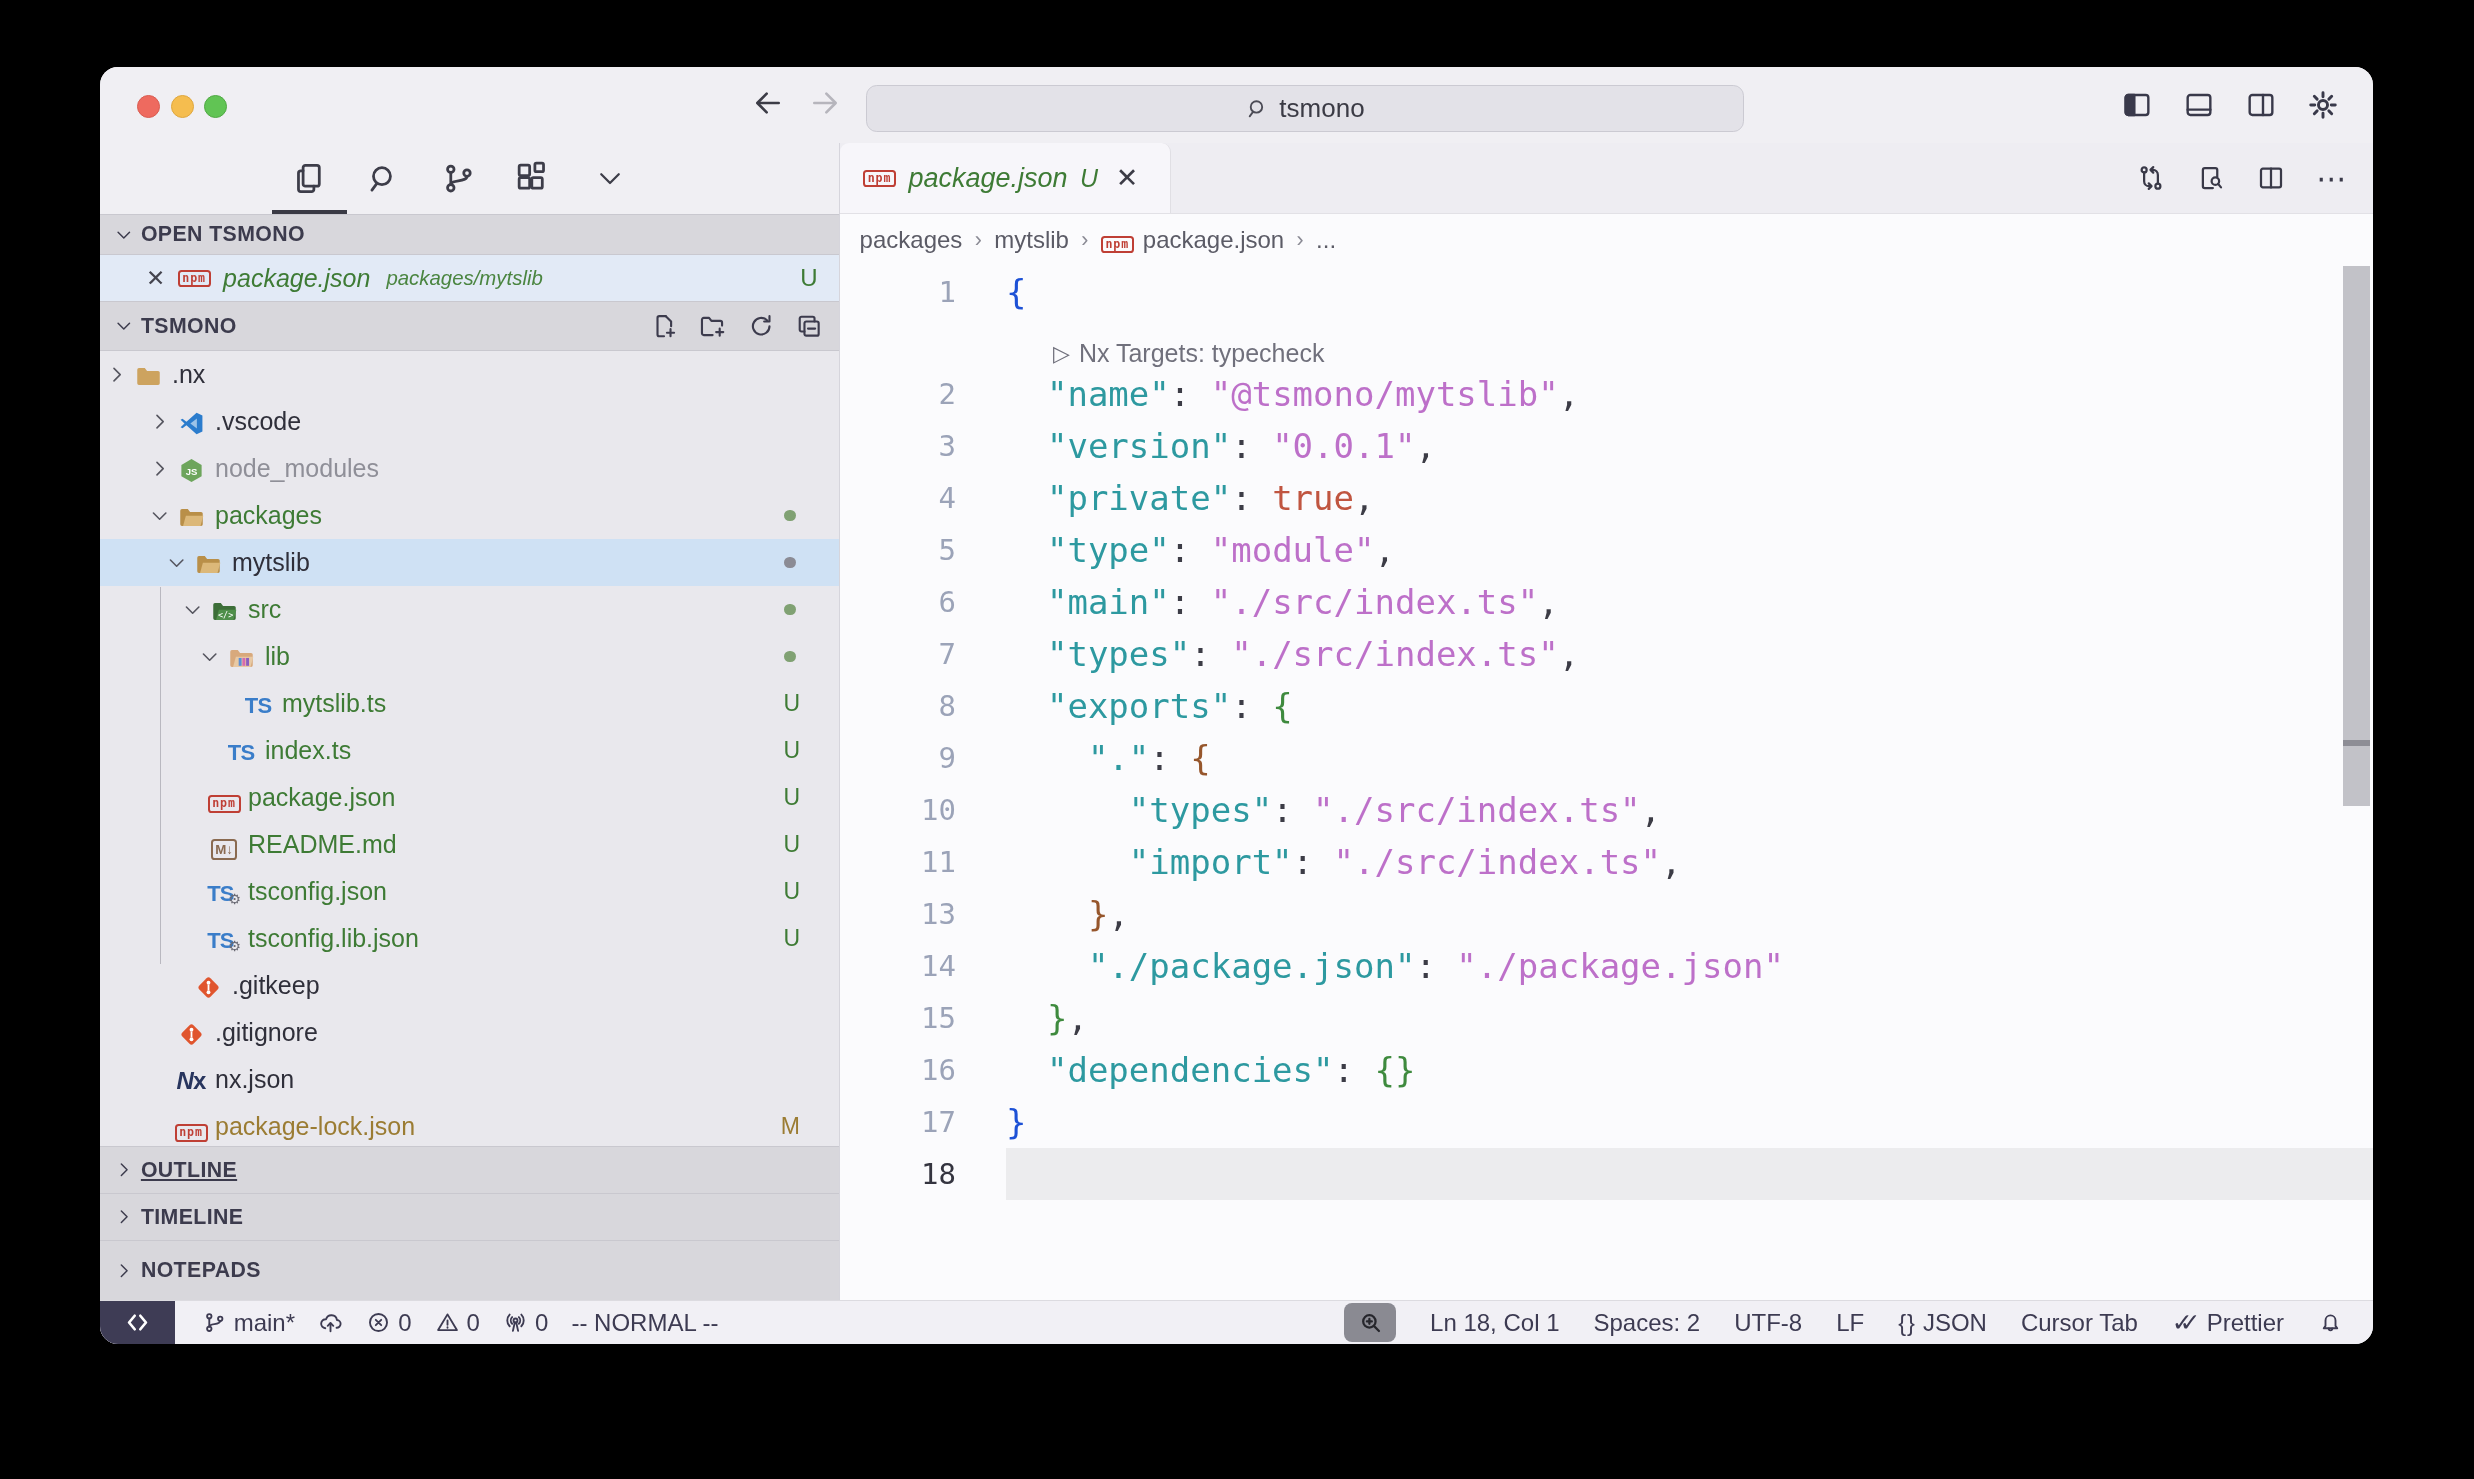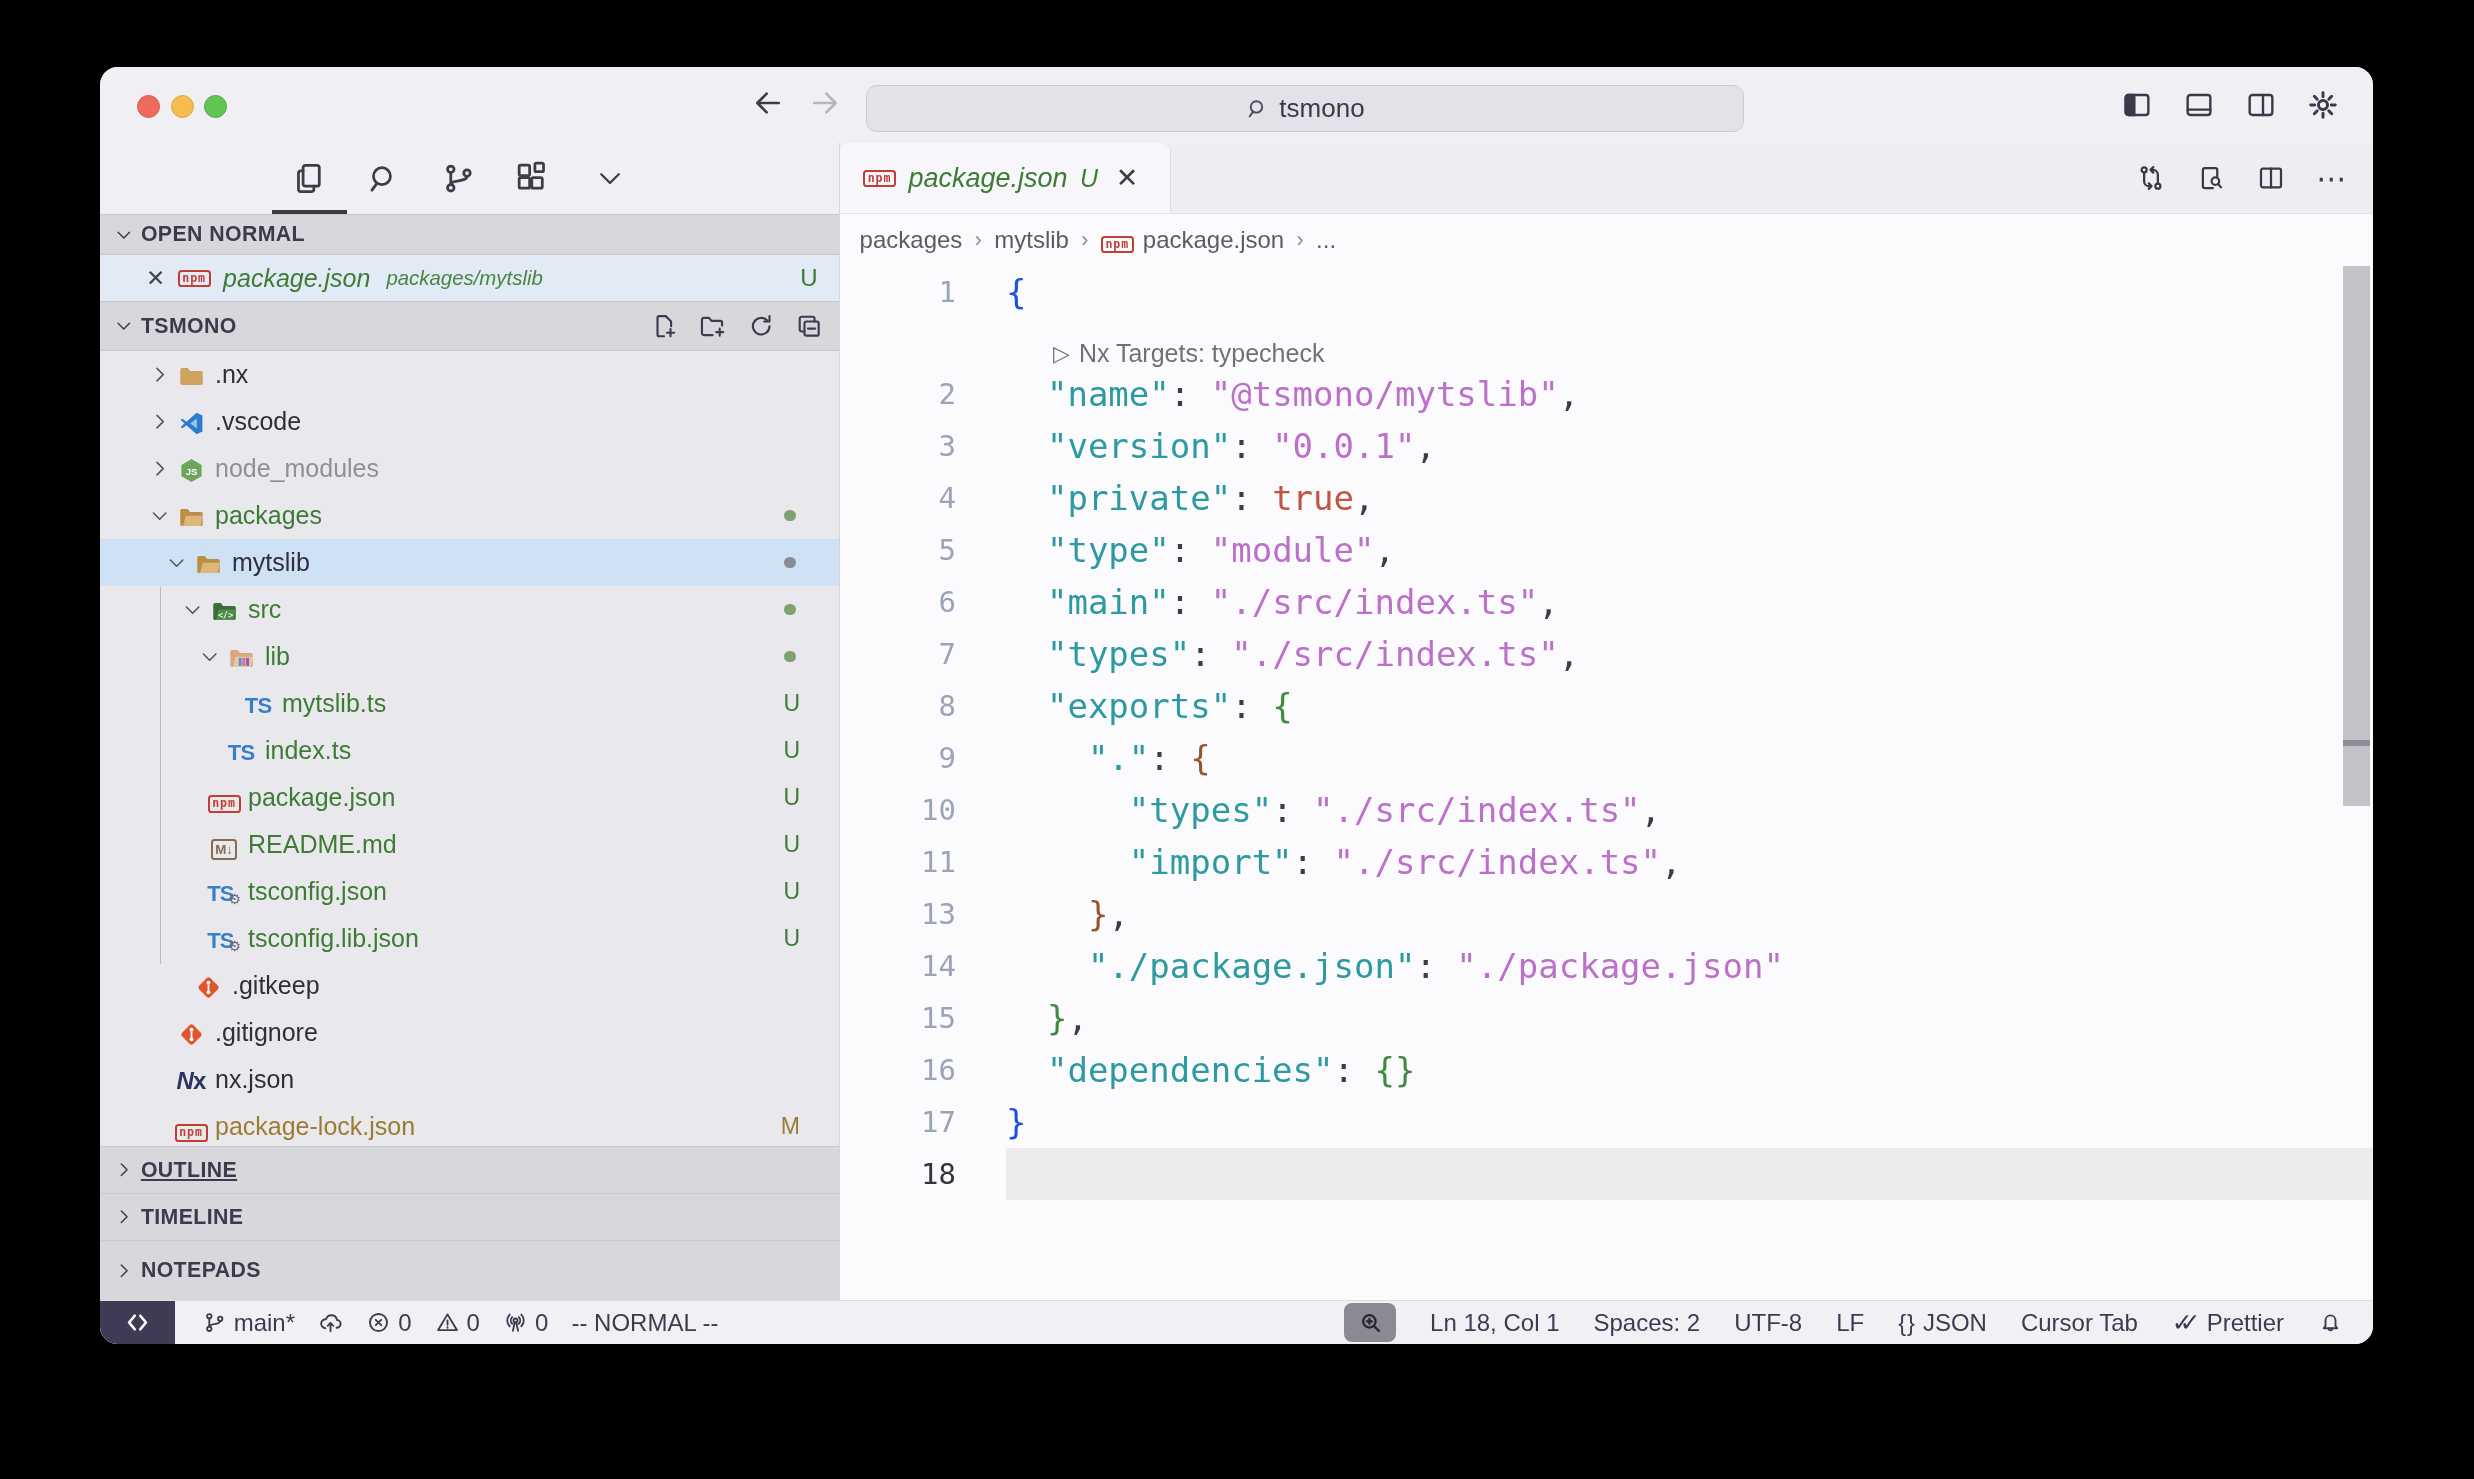--- a/index.html
+++ b/index.html
@@ -219,21 +219,21 @@
           </span>
           <span class="underline"></span>
         </div>
 
       <div class="sechead">
         <span class="chev">
             <svg width="19.6" height="19.6" viewBox="0 0 24 24" fill="none" stroke="currentColor" stroke-width="1.8" stroke-linecap="round" stroke-linejoin="round">
               <path d="m5 9 7 7 7-7"></path>
             </svg>
           </span>
-        <span>OPEN NORMAL</span>
+        <span>OPEN TSMONO</span>
       </div>
       <div>
           <div class="oe-row">
          <span class="oe-close">
               <span style="font-size:23px;">✕</span>
             </span>
          <span><span class="npmic">npm</span></span>
          <span class="oe-name">package.json</span>
          <span class="oe-path">packages/mytslib</span>
          <span class="oe-badge">U</span>
@@ -271,21 +271,21 @@
               <svg width="28.4" height="28.4" viewBox="0 0 24 24" fill="none" stroke="currentColor" stroke-width="1.8" stroke-linecap="round" stroke-linejoin="round">
                 <rect x="8" y="8" width="12" height="12" rx="1.5"></rect>
                 <path d="M8 16.5H5.5A1.5 1.5 0 0 1 4 15V5.5A1.5 1.5 0 0 1 5.5 4H15a1.5 1.5 0 0 1 1.5 1.5V8"></path>
                 <path d="M11 14h6"></path>
               </svg>
             </span>
           </span>
       </div>
 
       <div class="tree">
-          <div class="trow " style="padding-left:43px">
+          <div class="trow " style="">
          <span class="chevslot">
               <svg width="21.3" height="21.3" viewBox="0 0 24 24" fill="none" stroke="currentColor" stroke-width="1.8" stroke-linecap="round" stroke-linejoin="round">
                 <path d="m9 5 7 7-7 7"></path>
               </svg>
             </span>
          <span class="ticon">
               <svg width="27" height="27" viewBox="0 0 24 24">
                 <path d="M2 6A1.5 1.5 0 0 1 3.5 4.5h5.2l2 2.5h9.8A1.5 1.5 0 0 1 22 8.5V18a1.5 1.5 0 0 1-1.5 1.5h-17A1.5 1.5 0 0 1 2 18z" fill="#cda35f"></path>
               </svg>
             </span>

